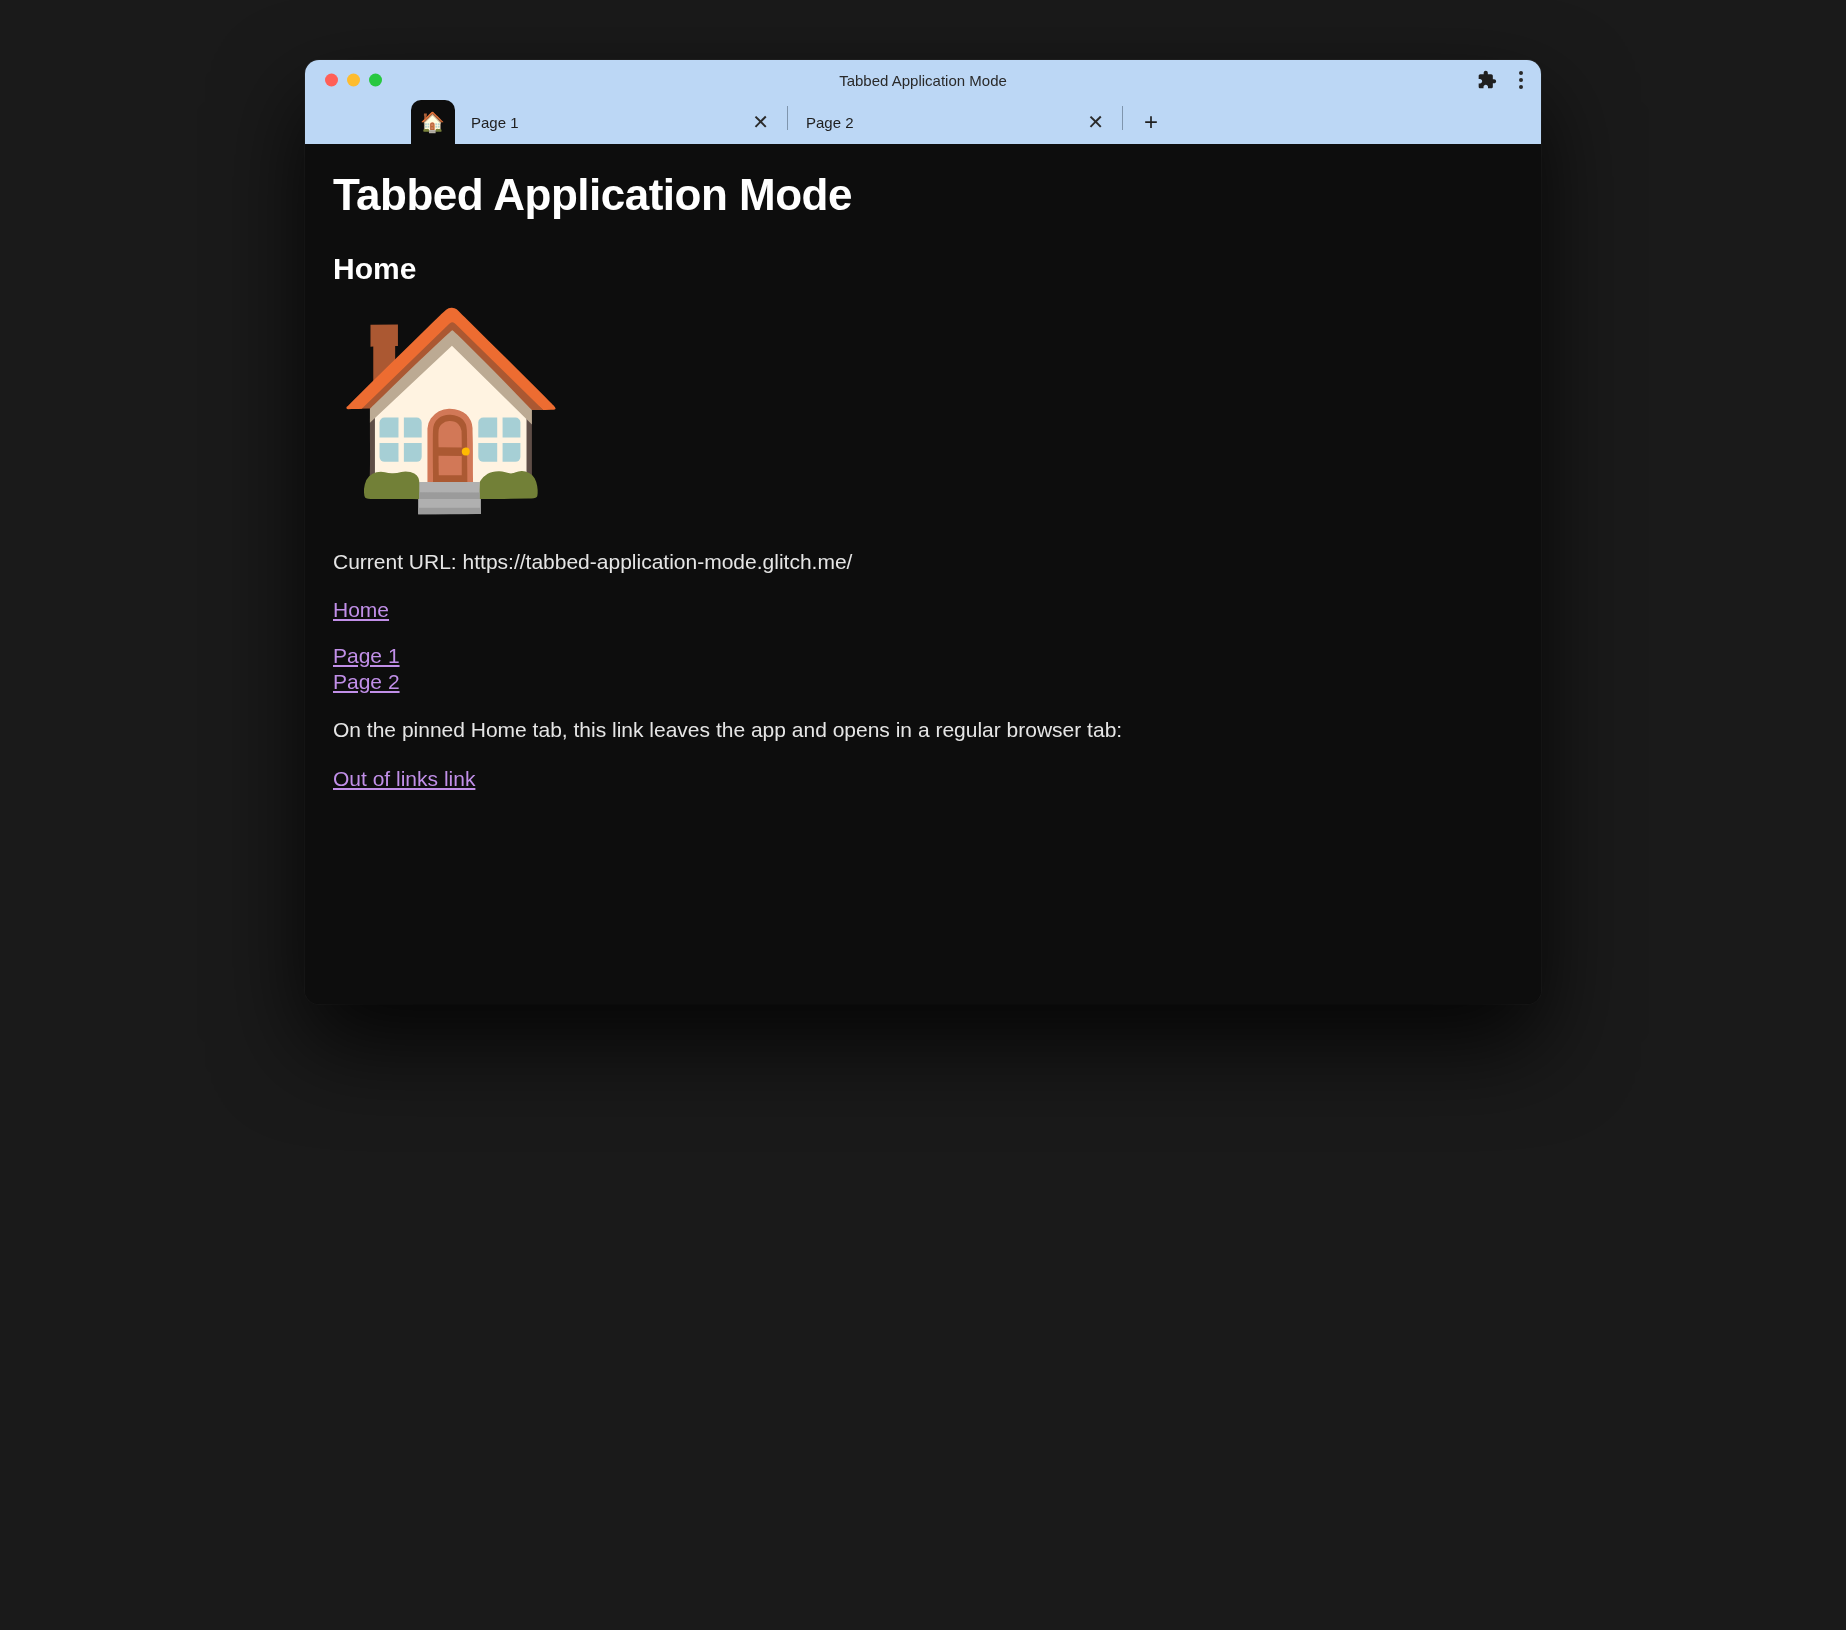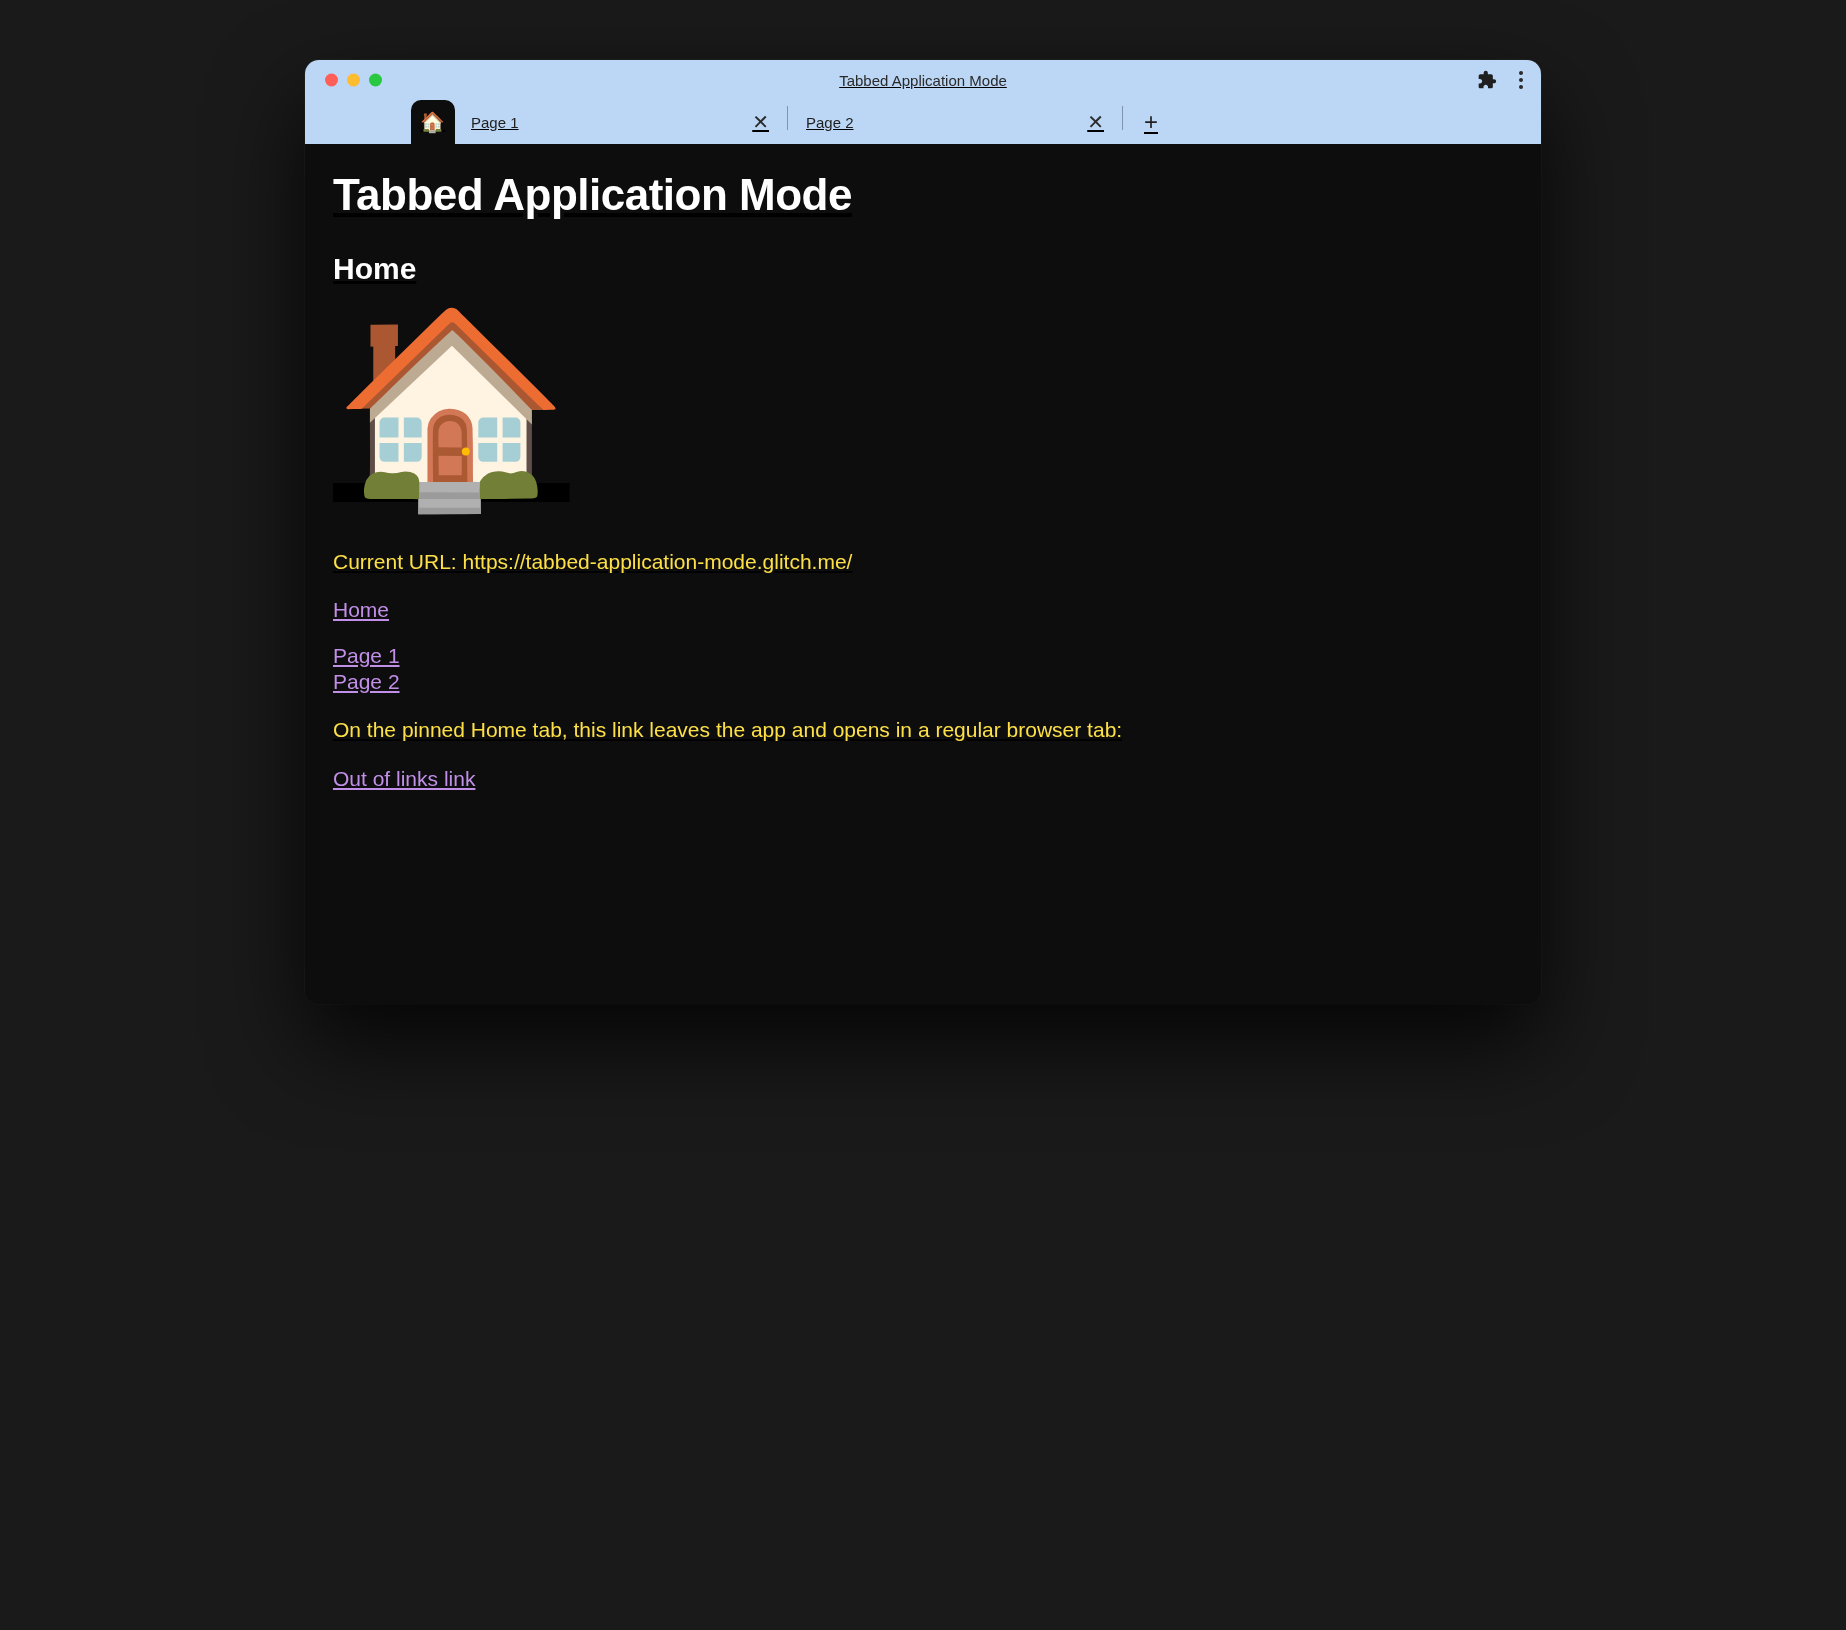--- a/index.html
+++ b/index.html
@@ -16,21 +16,20 @@
       align-items: flex-start;
       justify-content: center;
       padding: 60px 40px;
     }
     .window {
       width: 1236px;
       background: #0d0d0d;
       border-radius: 14px;
       overflow: hidden;
       box-shadow: 0 40px 90px rgba(0,0,0,0.8), 0 0 0 1px rgba(255,255,255,0.04);
-      text-decoration: underline;
     }
     .titlebar {
       background: #bcd7f5;
       height: 40px;
       display: flex;
       align-items: center;
       position: relative;
     }
     .traffic-lights {
       position: absolute;
@@ -151,21 +150,21 @@
     }
     .house {
       font-size: 190px;
       line-height: 1;
       margin: 10px 0 46px 0;
     }
     .para {
       font-size: 21px;
       line-height: 1.35;
       margin-bottom: 22px;
-      color: #fde047;
+      color: #e5e5e5;
       font-weight: 400;
     }
     .link {
       color: #c18fe8;
       text-decoration: underline;
       font-size: 21px;
       cursor: pointer;
     }
     .link-block {
       margin-bottom: 22px;

